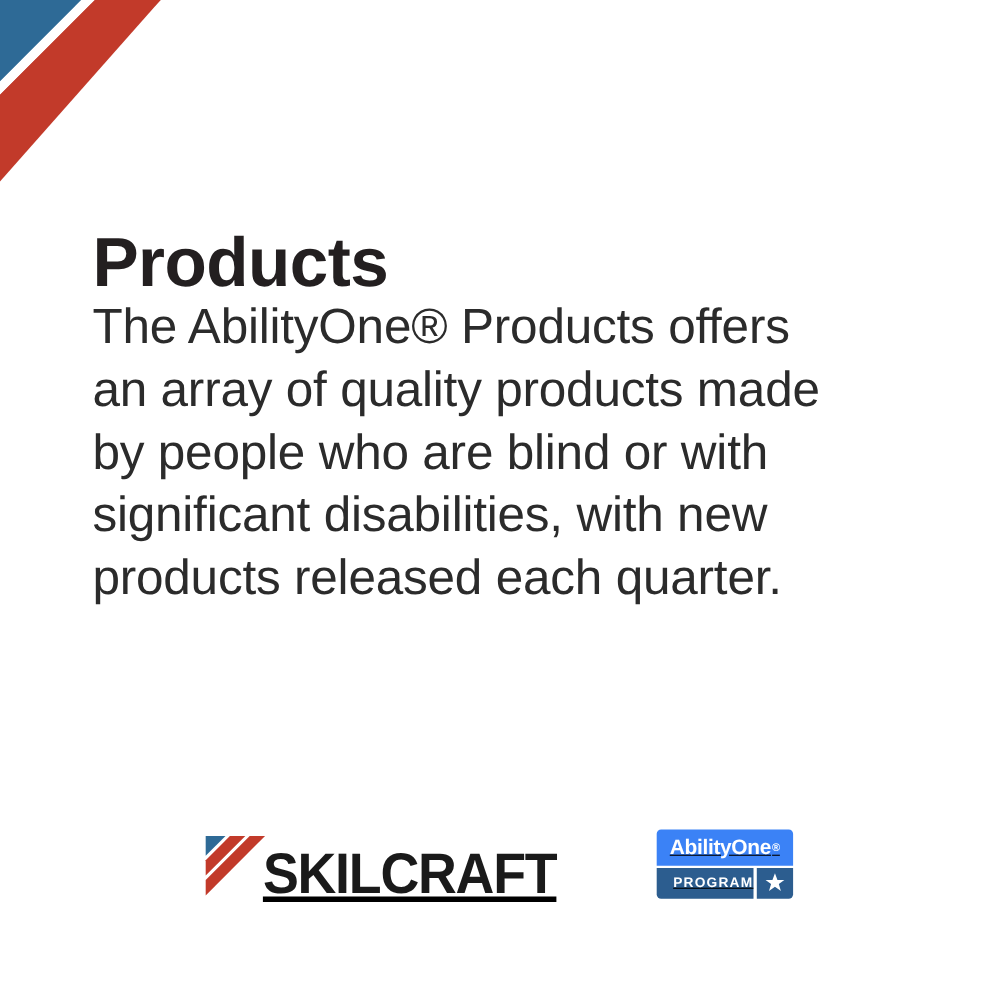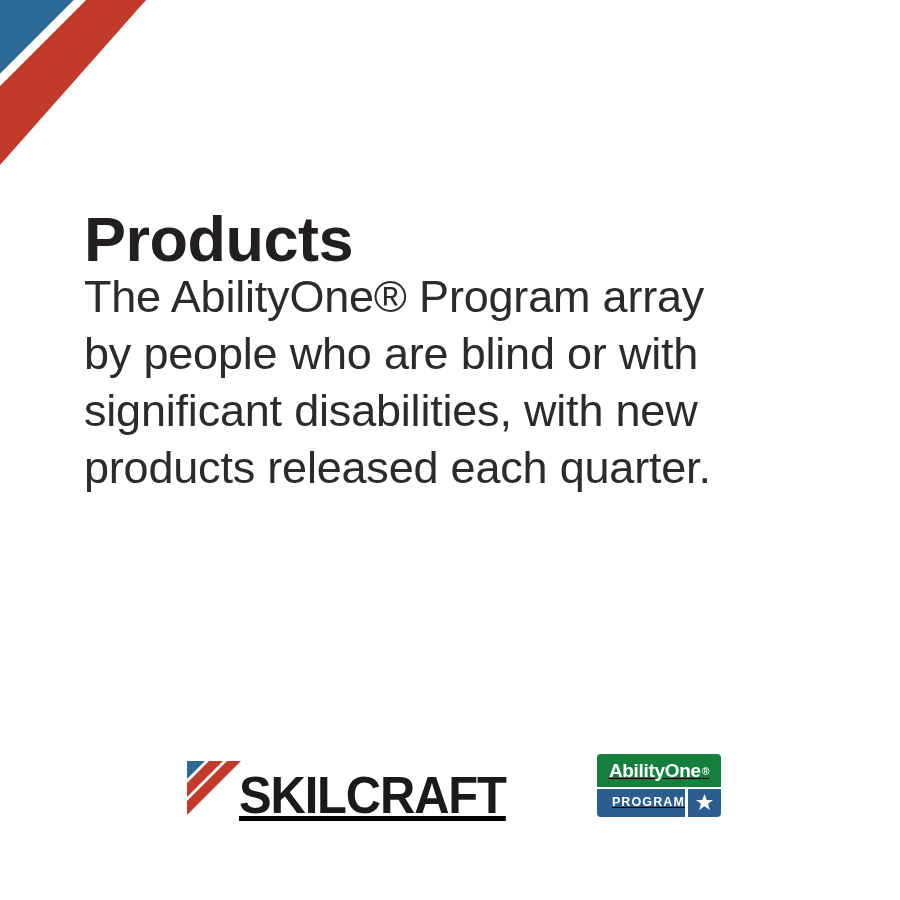--- a/index.html
+++ b/index.html
@@ -101,21 +101,21 @@
     transform: scaleX(0.94);
     transform-origin: left bottom;
     white-space: nowrap;
   }
 
   
   .abilityone {
     width: 124px;
   }
   .ao-top {
-    background: #15803d;
+    background: #3b82f6;
     border-radius: 4px 4px 0 0;
     height: 33px;
     display: flex;
     align-items: center;
     justify-content: center;
   }
   .ao-top-text {
     color: #ffffff;
     font-size: 19px;
     font-weight: bold;
@@ -181,21 +181,22 @@
 
       <polygon points="74,0 86,0 0,86 0,74" fill="#ffffff"></polygon>
 
       <polygon points="46,165 126,85 138,85 58,165" fill="#ffffff"></polygon>
     </svg>
   </div>
 
   <h1 class="headline">Products</h1>
 
   <div class="body-copy">
-    <span class="line">The AbilityOne® Program array</span>
+    <span class="line">The AbilityOne® Products offers</span>
+    <span class="line">an array of quality products made</span>
     <span class="line">by people who are blind or with</span>
     <span class="line">significant disabilities, with new</span>
     <span class="line">products released each quarter.</span>
   </div>
 
   <div class="logo-bar">
 
     <div class="skilcraft">
       <span class="skilcraft-mark">
         <svg width="66" height="72" viewBox="0 0 66 72" aria-hidden="true">

